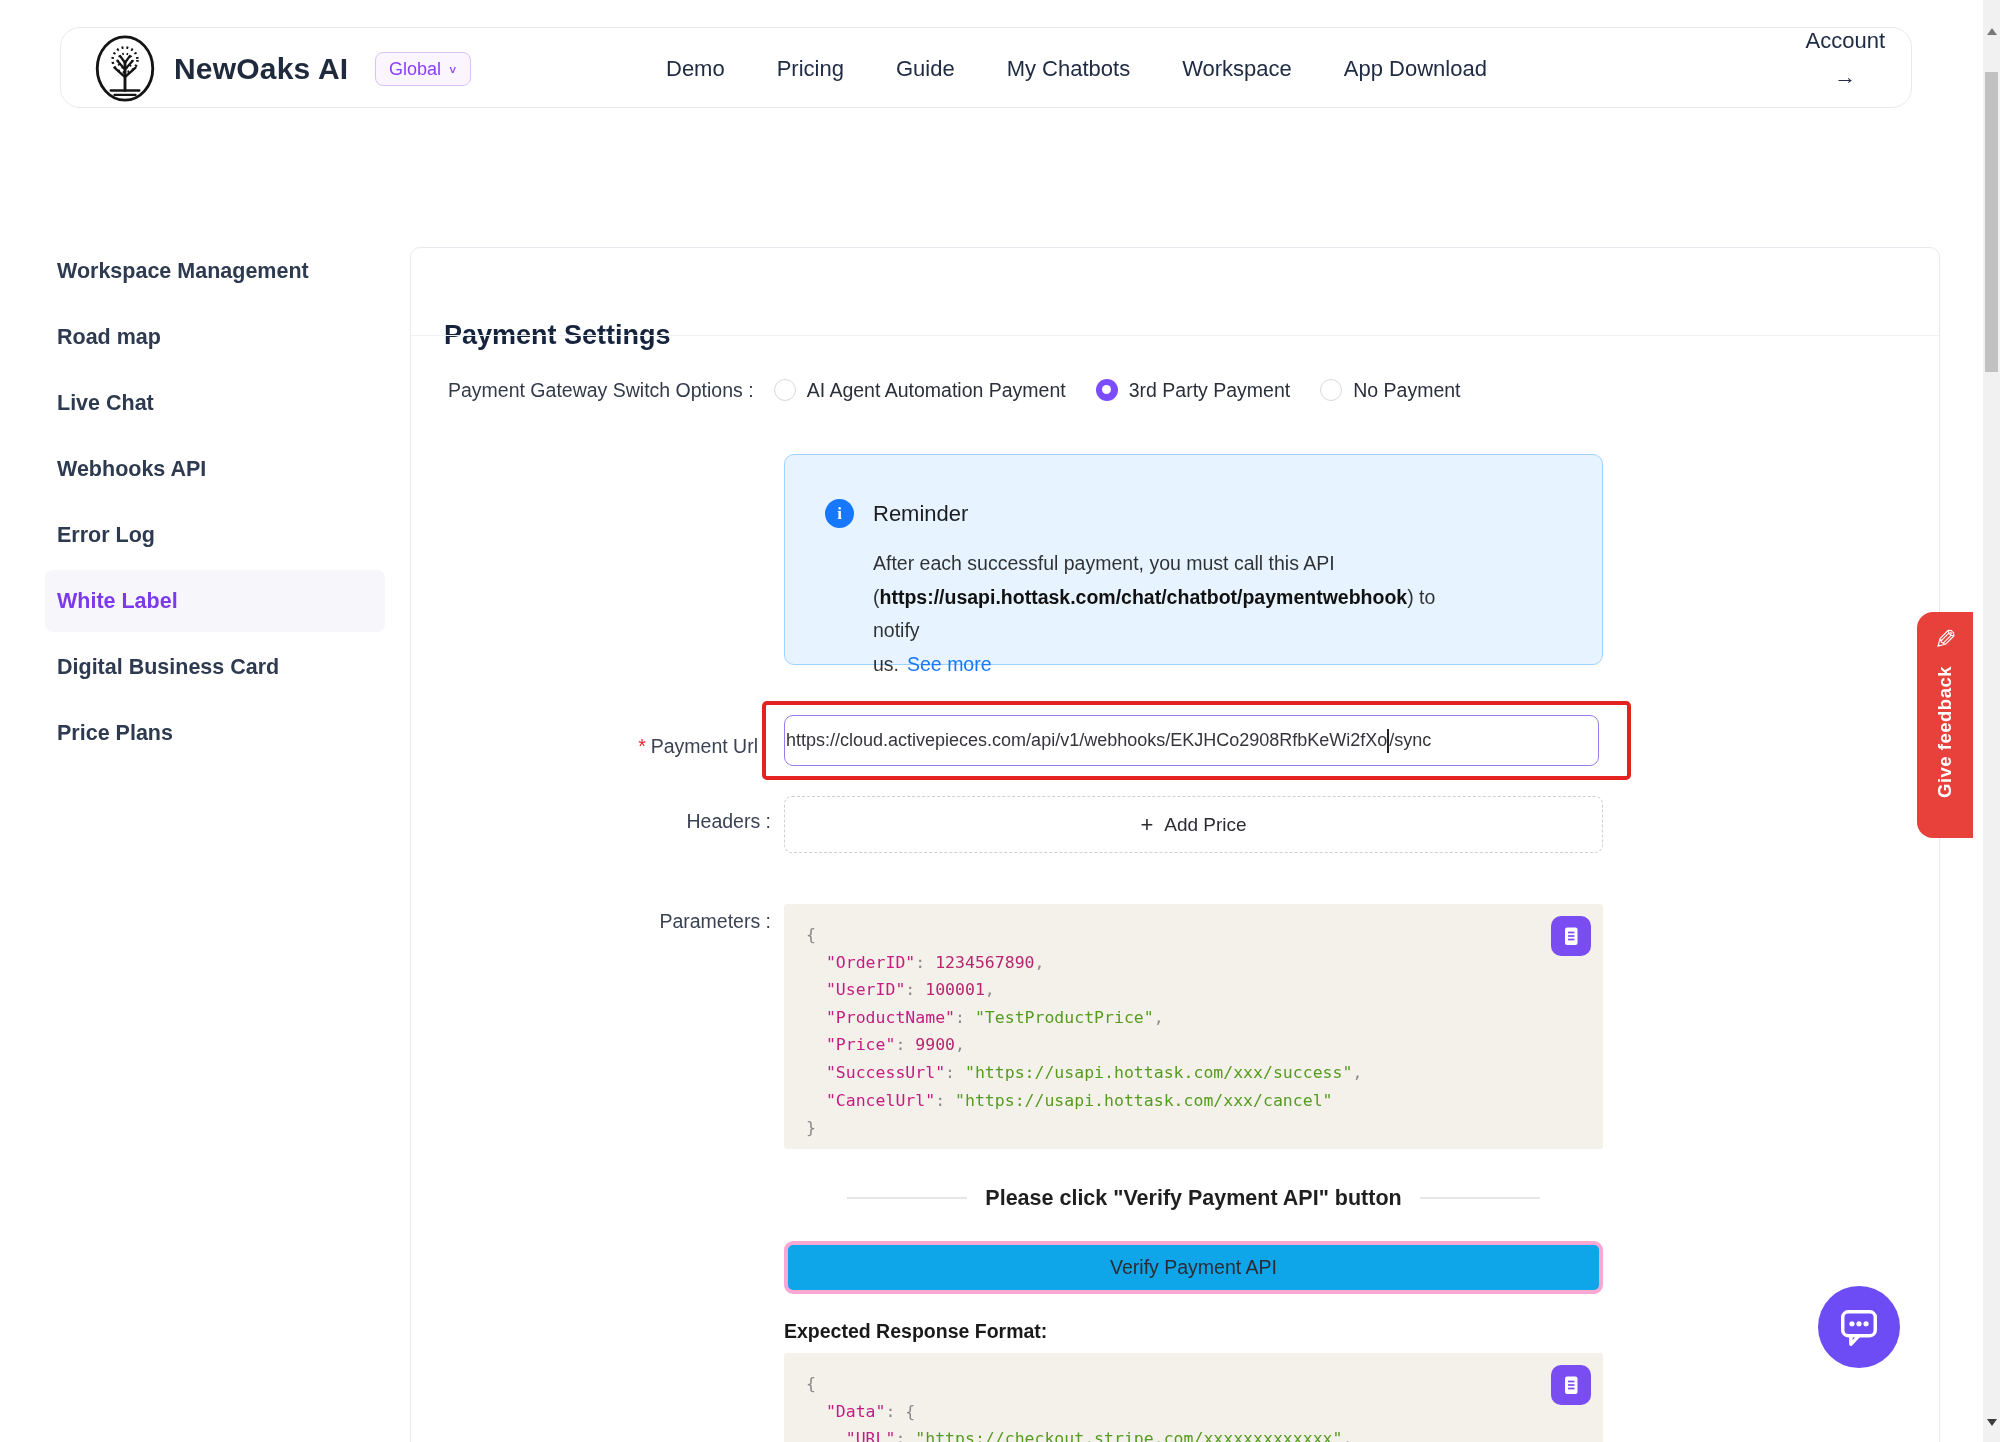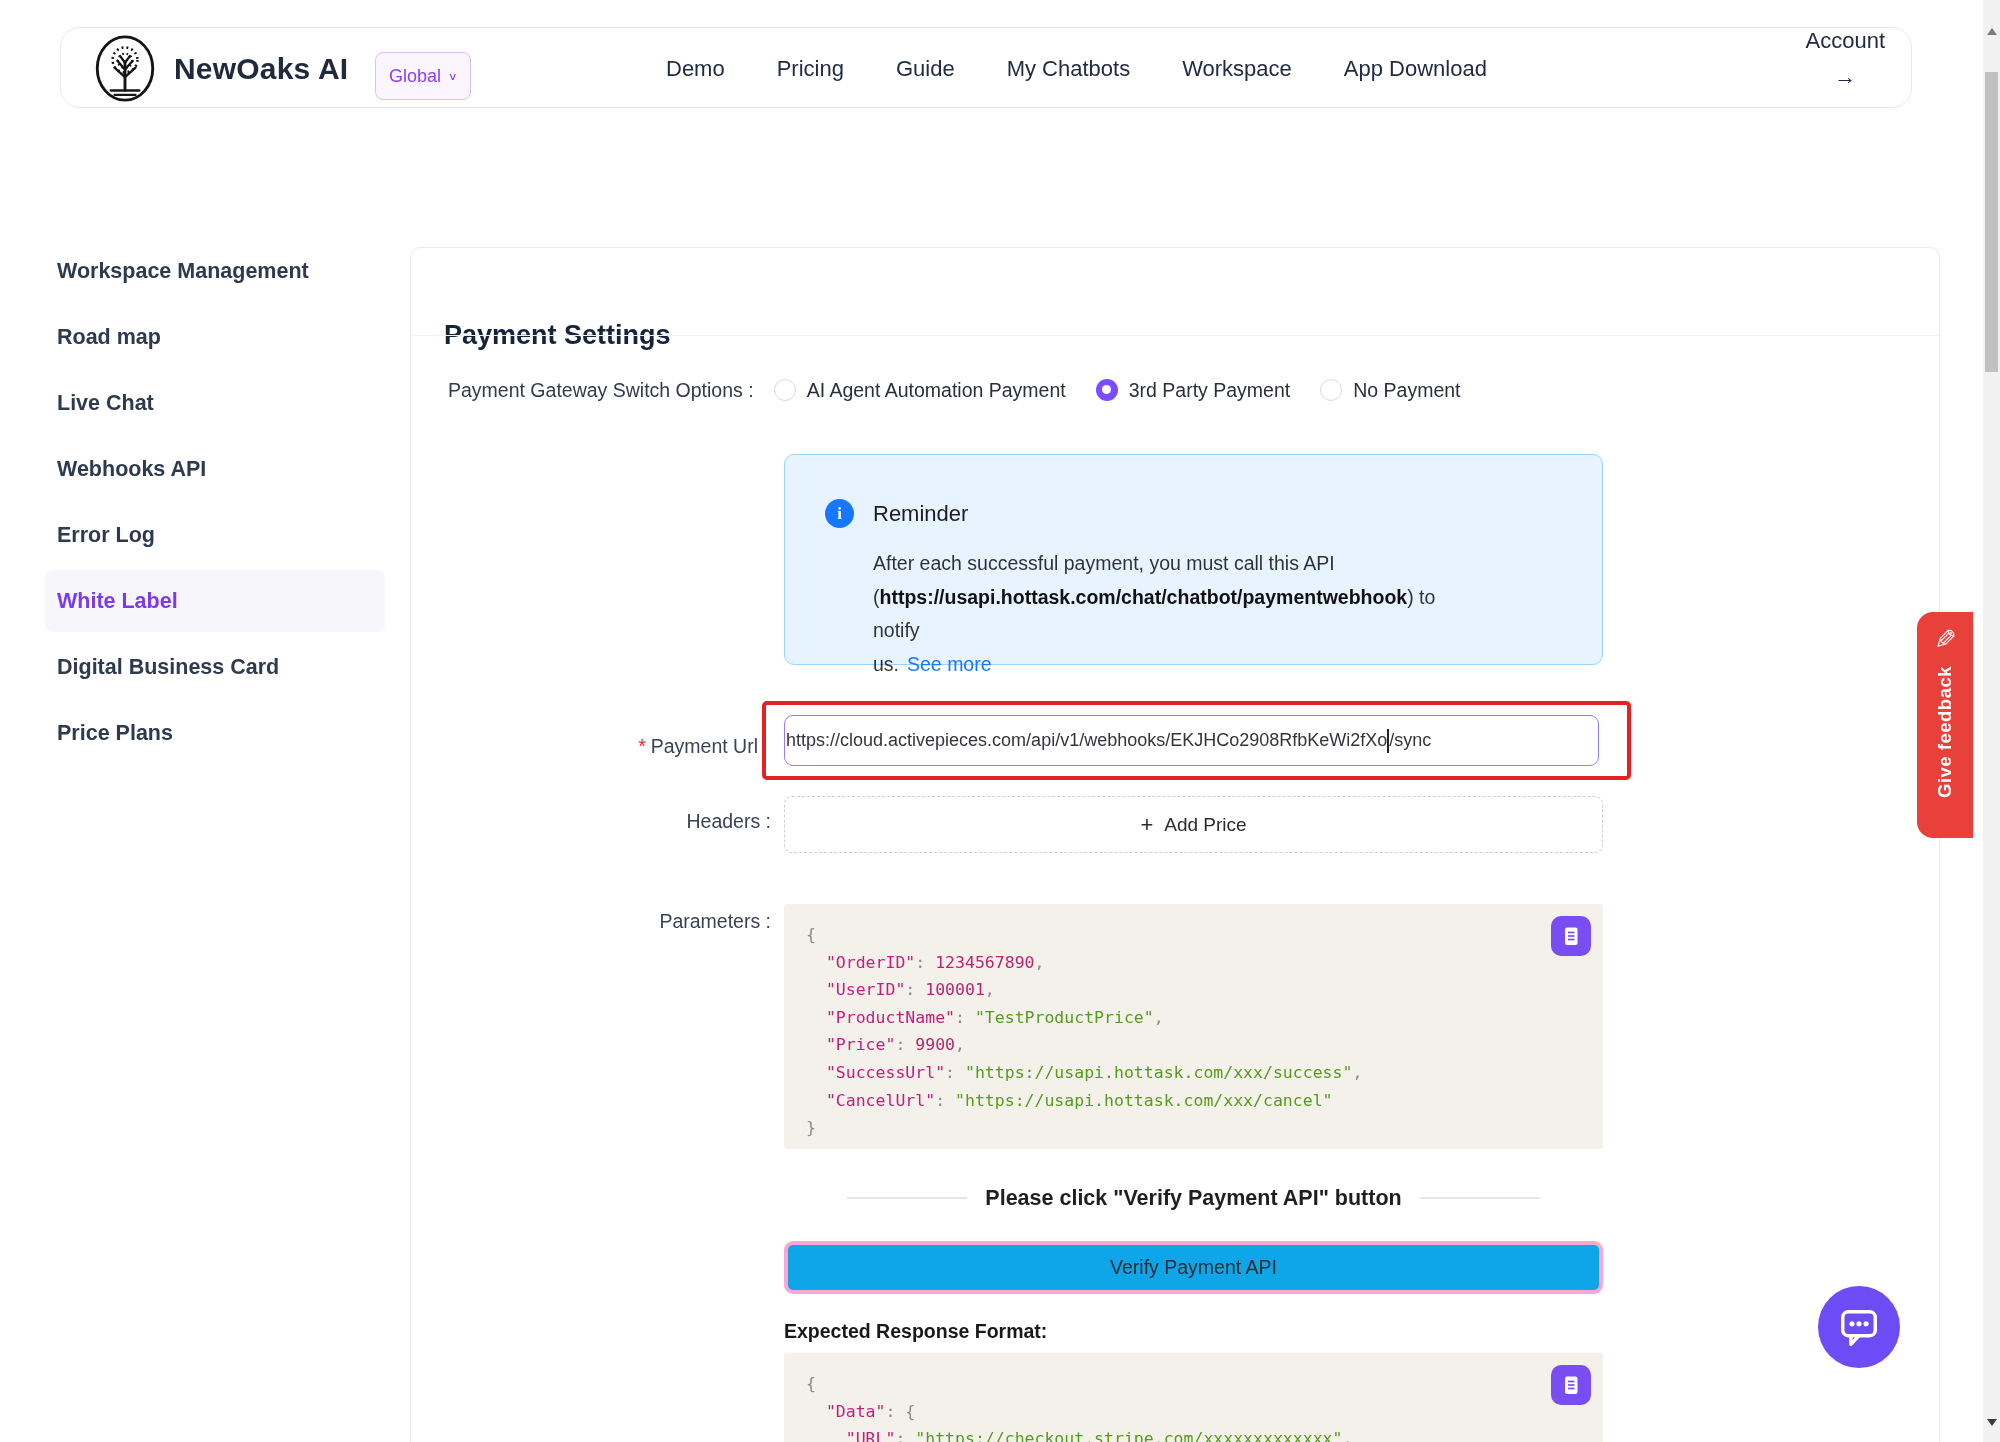--- a/index.html
+++ b/index.html
@@ -6,21 +6,21 @@
   html,body { width:2000px; height:1442px; background:#fff; overflow:hidden;
     font-family:"Liberation Sans", sans-serif; }
   .stage { position:relative; width:2000px; height:1442px; background:#fff; overflow:hidden; }
 
   
   .header-card { position:absolute; left:60px; top:27px; width:1852px; height:81px;
     background:#fff; border:1px solid #e7e9ee; border-radius:20px; }
   .logo { position:absolute; left:33px; top:7px; width:62px; height:67px; }
   .brand { position:absolute; left:113px; top:0; height:81px; display:flex; align-items:center;
     font-size:30px; font-weight:600; color:#1f2a3d; letter-spacing:.2px; }
-  .badge { position:absolute; left:314px; top:24px; height:48px; display:flex; align-items:center; gap:7px;
+  .badge { position:absolute; left:314px; top:24px; height:34px; display:flex; align-items:center; gap:7px;
     padding:0 12px 0 13px; border:1px solid #d9c2f7; background:#faf5ff; border-radius:8px;
     color:#8a3ffc; font-size:18px; }
   .badge .chev { font-size:13px; transform:scaleY(.8); }
   .nav { position:absolute; left:605px; top:0; height:81px; display:flex; align-items:center; gap:52px; }
   .nav-item { font-size:22px; color:#202c44; cursor:pointer; white-space:nowrap; }
   .account { position:absolute; right:26px; top:0; height:81px; display:flex; align-items:center; gap:10px;
     font-size:22px; color:#202c44; cursor:pointer;flex-direction:column; }
 
   
   .sidebar { position:absolute; left:45px; top:240px; width:340px; }

